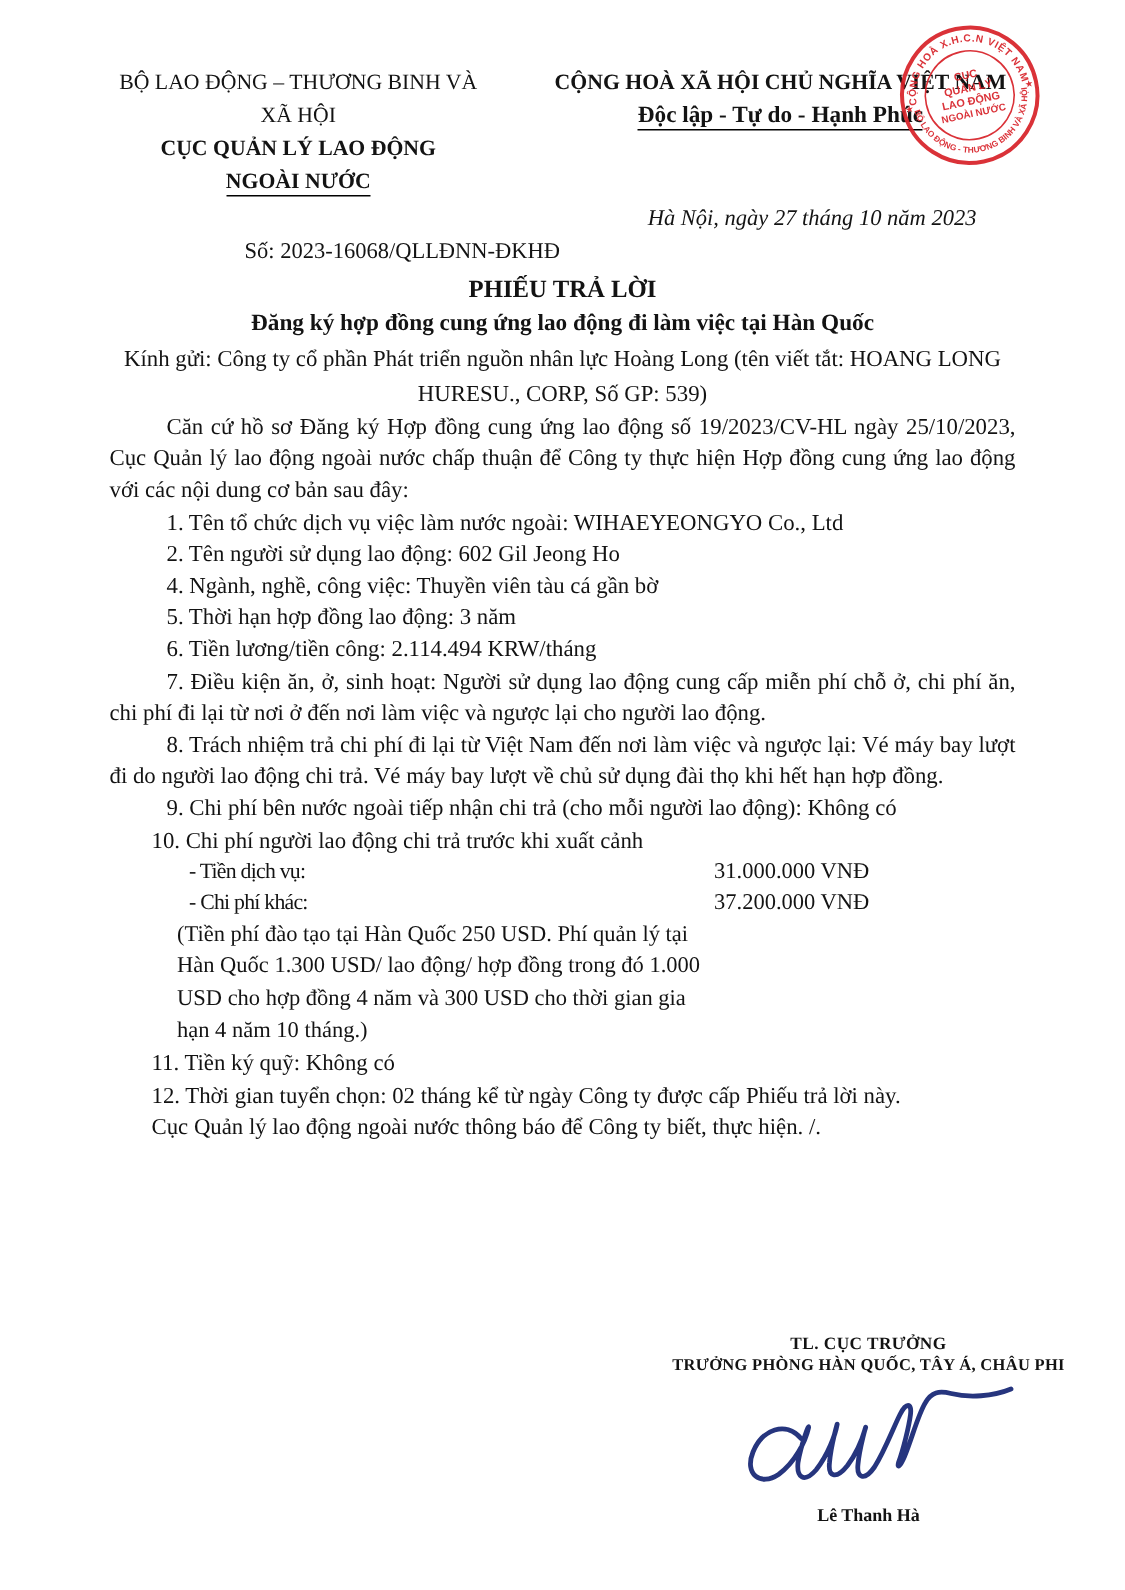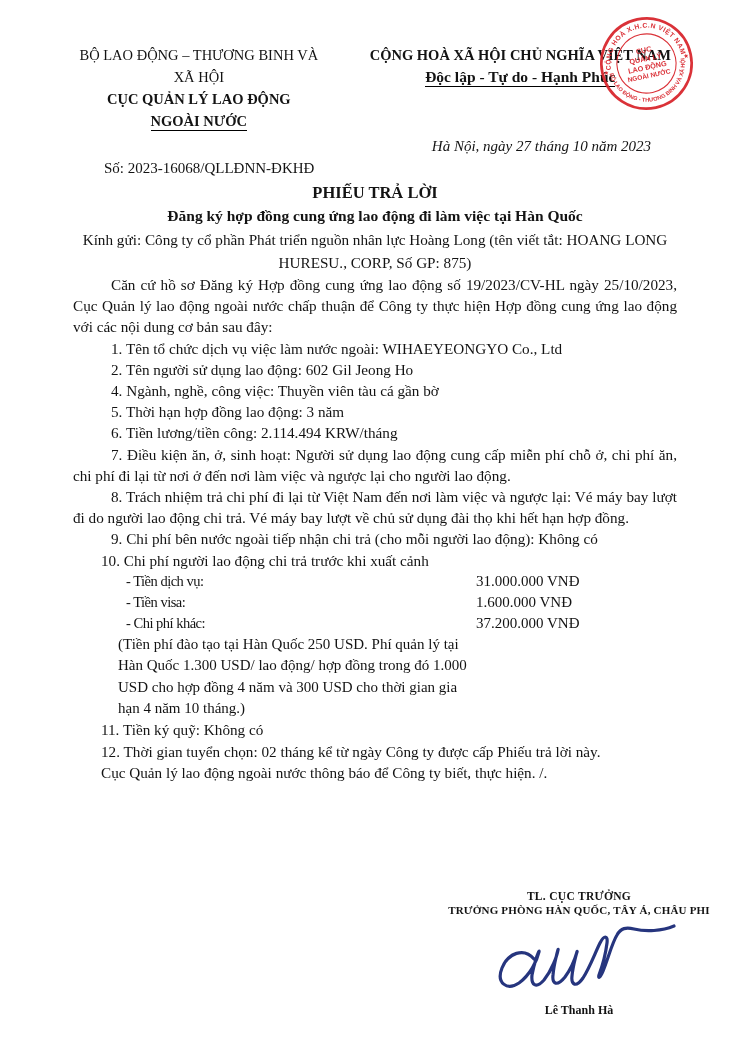--- a/index.html
+++ b/index.html
@@ -12,21 +12,21 @@
   .u{border-bottom:1.5px solid #000;display:inline-block;padding-bottom:1px;line-height:1.05;}
 
   .header{display:flex;justify-content:space-between;gap:27px;}
   .header-left{width:292px;margin-left:-12px;text-align:center;
                font-size:14.5px;line-height:22px;}
   .header-right{width:332px;text-align:center;font-size:14.5px;line-height:22px;}
   .motto{font-size:15.5px;}
 
   .date-line{margin-top:4px;text-align:right;padding-right:26px;
              font-size:15px;font-style:italic;line-height:21px;}
-  .doc-number{margin-top:1px;margin-left:31px;font-size:15px;line-height:21px;font-family:Liberation Serif, serif;}
+  .doc-number{margin-top:1px;margin-left:90px;font-size:15px;line-height:21px;font-family:Liberation Serif, serif;}
 
   .title{font-size:16.5px;line-height:23px;margin-top:2px;}
   .subtitle{font-size:15.5px;line-height:23px;}
 
   p{margin:0;font-size:15.2px;line-height:21.2px;}
   .salutation{text-align:center;line-height:23px;margin:1px -14px 0 -14px;}
   .jst{text-align:justify;}
   .ind{text-indent:38px;}
   .ind2{text-indent:28px;}
 
@@ -62,40 +62,36 @@
       <div><span class="bold motto u">Độc lập - Tự do - Hạnh Phúc</span></div>
     </div>
   </div>
 
   <div class="date-line">Hà Nội, ngày 27 tháng 10 năm 2023</div>
   <div class="doc-number">Số: 2023-16068/QLLĐNN-ĐKHĐ</div>
 
   <div class="title bold center">PHIẾU TRẢ LỜI</div>
   <div class="subtitle bold center">Đăng ký hợp đồng cung ứng lao động đi làm việc tại Hàn Quốc</div>
 
-  <p class="salutation">Kính gửi: Công ty cổ phần Phát triển nguồn nhân lực Hoàng Long (tên viết tắt: HOANG LONG HURESU., CORP, Số GP: 875)</p>
+  <p class="salutation">Kính gửi: Công ty cổ phần Phát triển nguồn nhân lực Hoàng Long (tên viết tắt: HOANG LONG HURESU., CORP, Số GP: 539)</p>
   <p class="jst ind">Căn cứ hồ sơ Đăng ký Hợp đồng cung ứng lao động số 19/2023/CV-HL ngày 25/10/2023, Cục Quản lý lao động ngoài nước chấp thuận để Công ty thực hiện Hợp đồng cung ứng lao động với các nội dung cơ bản sau đây:</p>
 
   <p class="ind">1. Tên tổ chức dịch vụ việc làm nước ngoài: WIHAEYEONGYO Co., Ltd</p>
   <p class="ind">2. Tên người sử dụng lao động: 602 Gil Jeong Ho</p>
   <p class="ind">4. Ngành, nghề, công việc: Thuyền viên tàu cá gần bờ</p>
   <p class="ind">5. Thời hạn hợp đồng lao động: 3 năm</p>
   <p class="ind">6. Tiền lương/tiền công: 2.114.494 KRW/tháng</p>
   <p class="ind jst">7. Điều kiện ăn, ở, sinh hoạt: Người sử dụng lao động cung cấp miễn phí chỗ ở, chi phí ăn, chi phí đi lại từ nơi ở đến nơi làm việc và ngược lại cho người lao động.</p>
   <p class="ind jst">8. Trách nhiệm trả chi phí đi lại từ Việt Nam đến nơi làm việc và ngược lại: Vé máy bay lượt đi do người lao động chi trả. Vé máy bay lượt về chủ sử dụng đài thọ khi hết hạn hợp đồng.</p>
   <p class="ind">9. Chi phí bên nước ngoài tiếp nhận chi trả (cho mỗi người lao động): Không có</p>
   <p class="ind2">10. Chi phí người lao động chi trả trước khi xuất cảnh</p>
 
   <div class="fee-row">
     <div class="fee-label">- Tiền dịch vụ:</div>
     <div class="fee-value">31.000.000 VNĐ</div>
-  </div>
-  <div class="fee-row">
-    <div class="fee-label">- Tiền visa:</div>
-    <div class="fee-value">1.600.000 VNĐ</div>
   </div>
   <div class="fee-row">
     <div class="fee-label">- Chi phí khác:</div>
     <div class="fee-value">37.200.000 VNĐ</div>
   </div>
 
   <div class="note">
     <div>(Tiền phí đào tạo tại Hàn Quốc 250 USD. Phí quản lý tại</div>
     <div>Hàn Quốc 1.300 USD/ lao động/ hợp đồng trong đó 1.000</div>
     <div>USD cho hợp đồng 4 năm và 300 USD cho thời gian gia</div>

